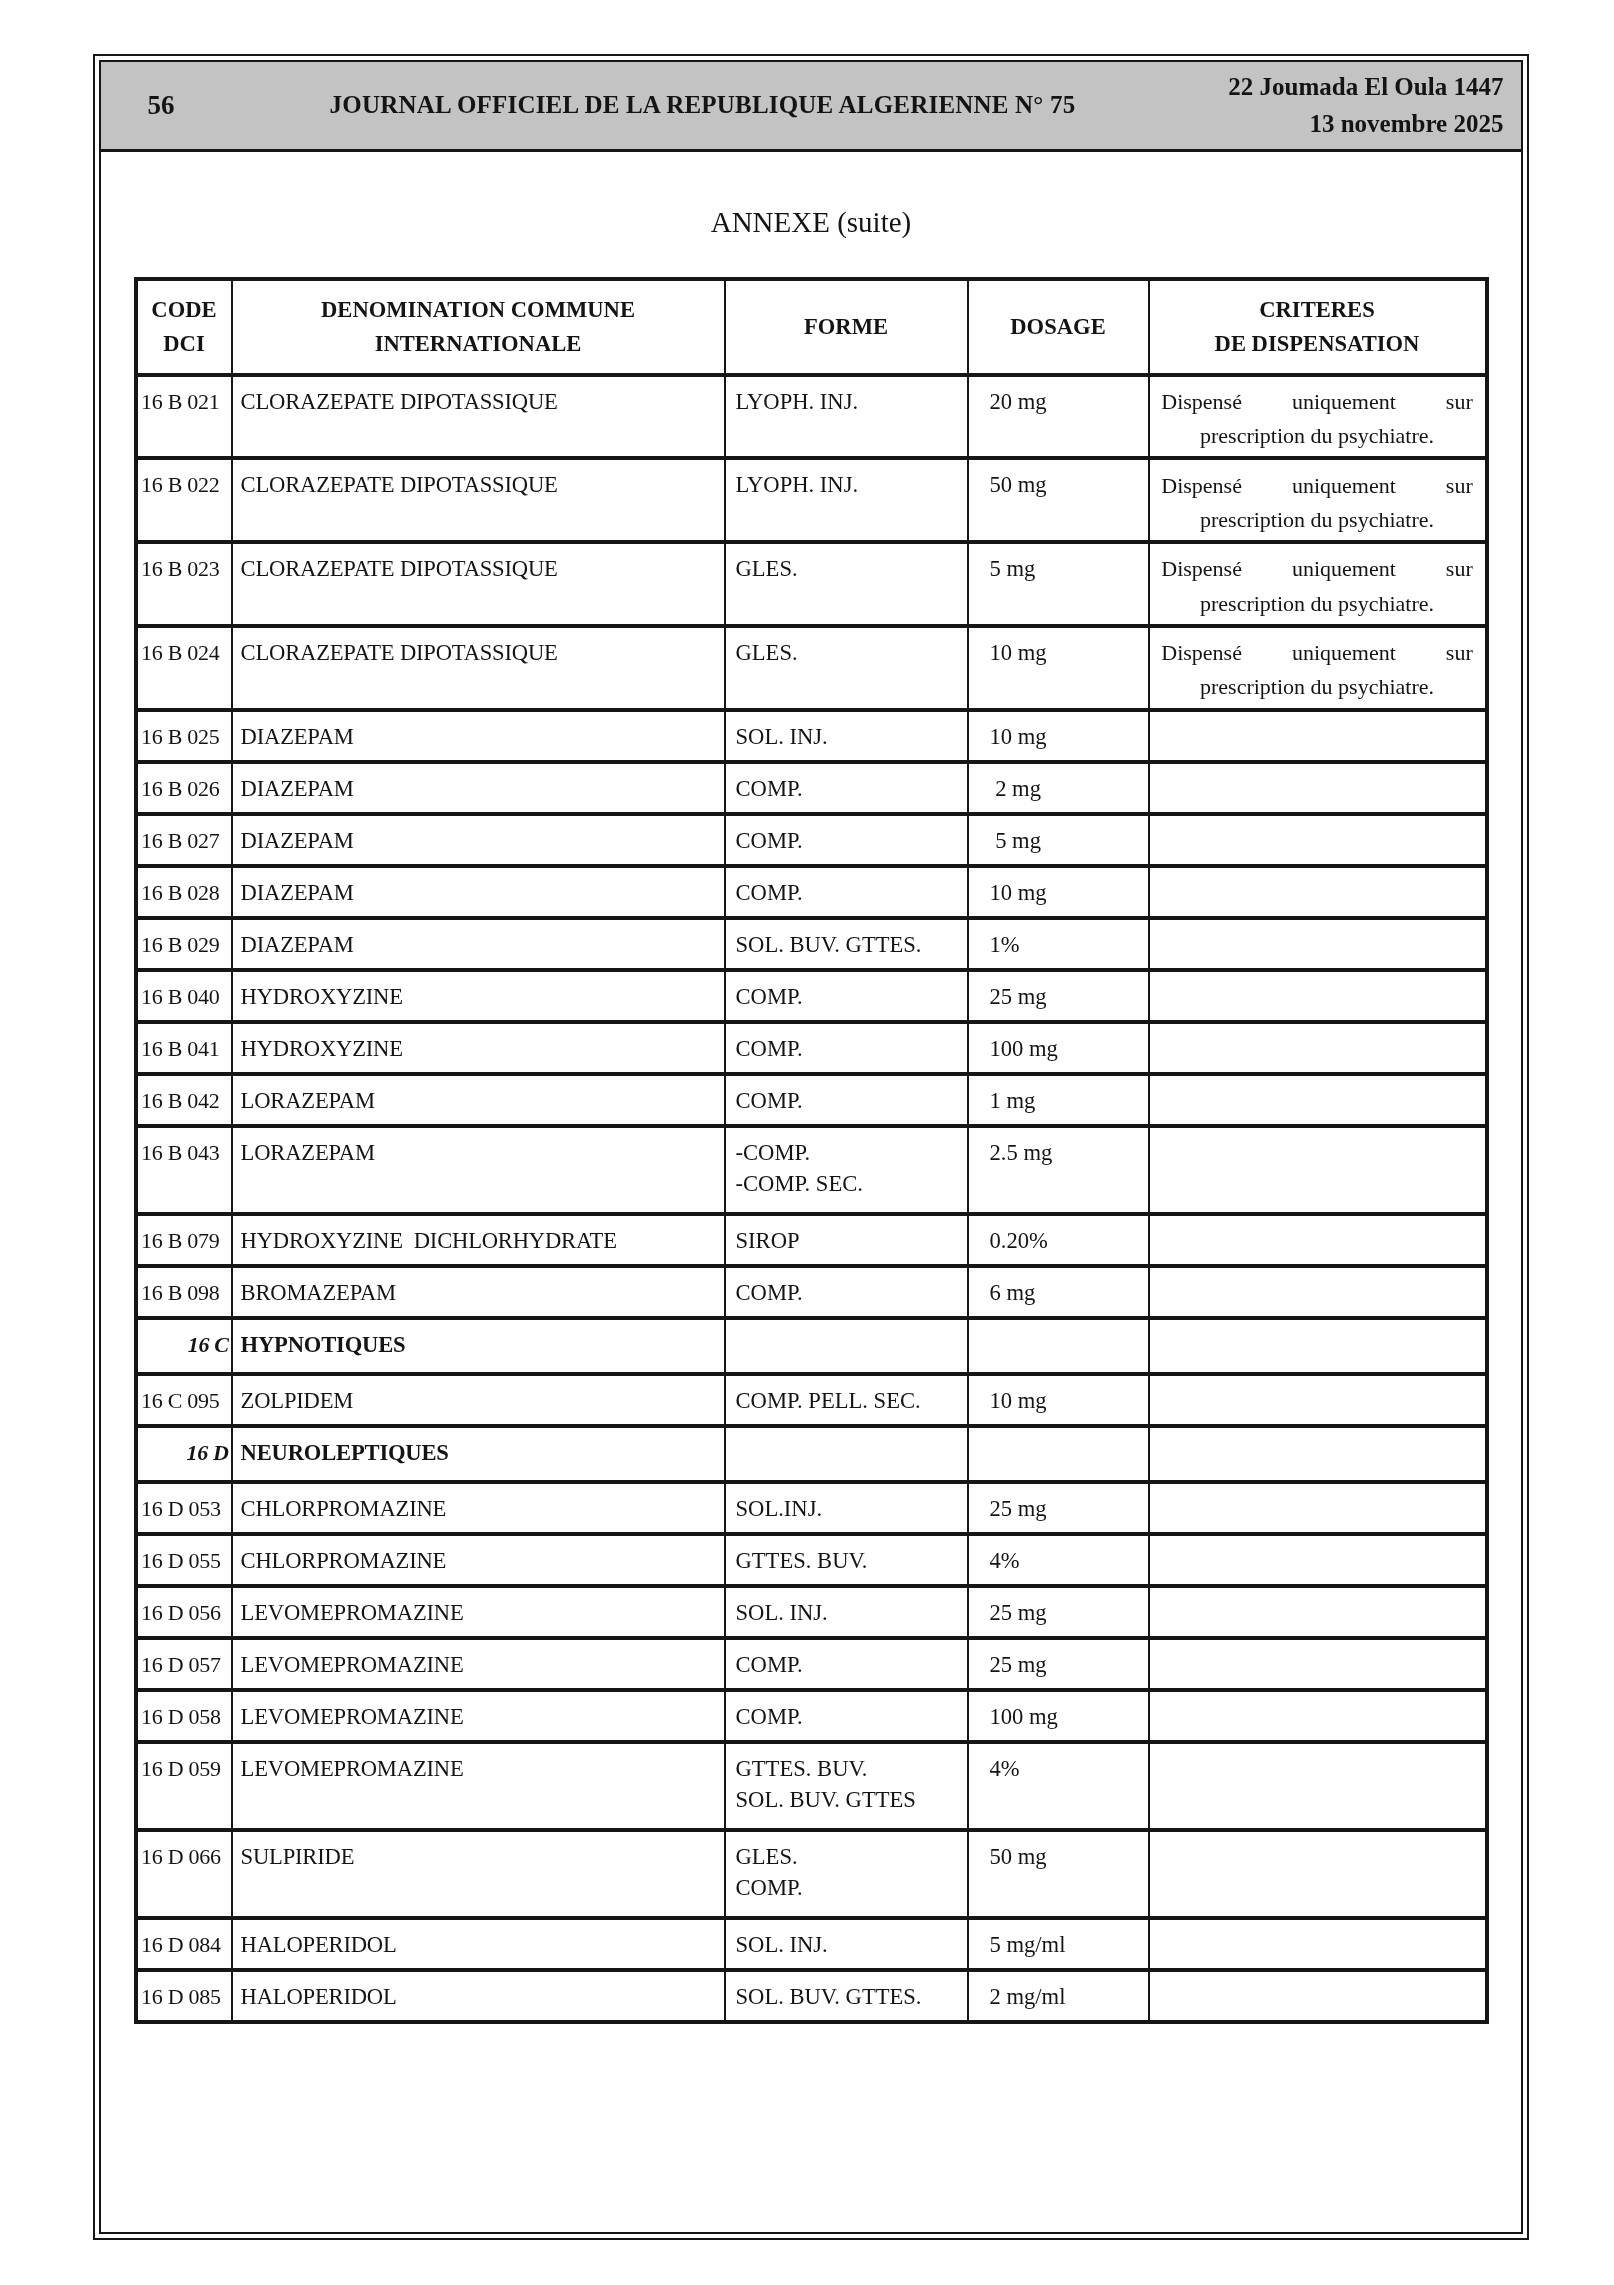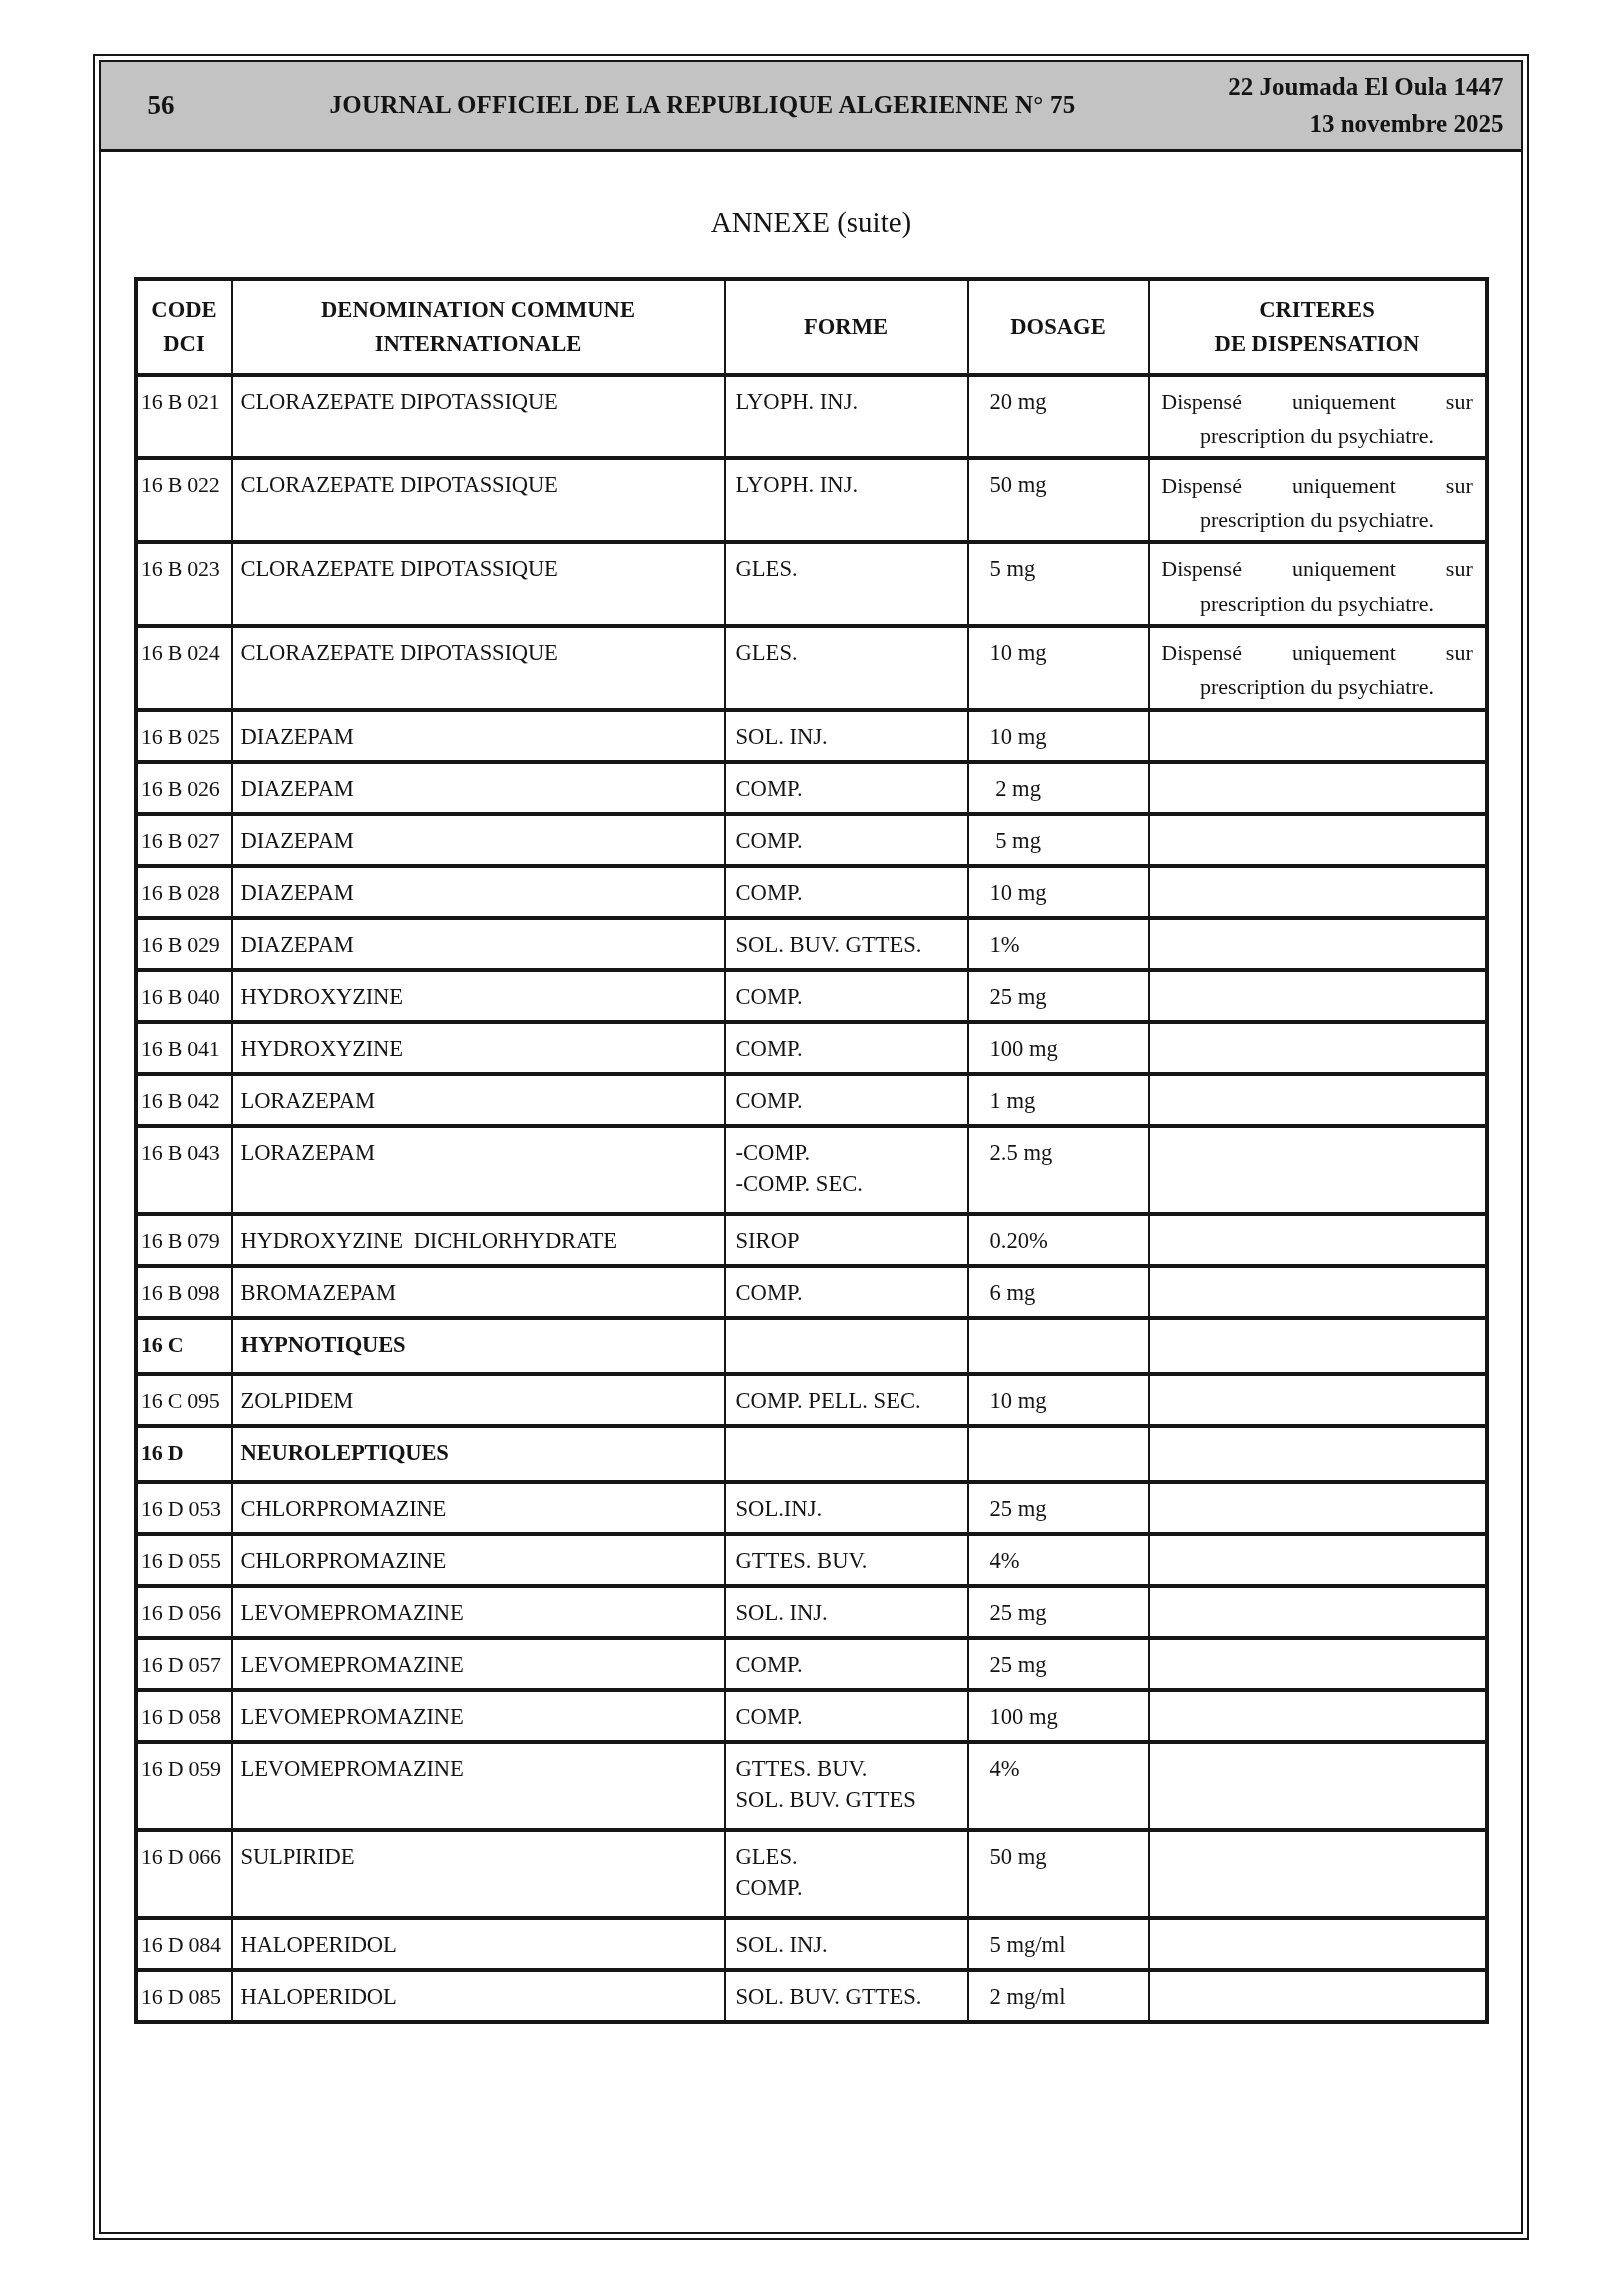--- a/index.html
+++ b/index.html
@@ -92,21 +92,21 @@
     white-space:normal;
     text-align:justify;
     text-align-last:center;
     line-height:1.55;
   }
   tr.h-single td{height:52px;}
   tr.h-crit td{height:81px;}
   tr.h-multi td{height:88px;}
   tr.h-section td{height:56px;}
   tr.h-section td{font-weight:bold;}
-  tr.h-section td.cell-code{text-align:left;}
+  tr.h-section td.cell-code{text-align:right;font-style:italic;}
 </style>
 </head>
 <body>
 
 <div class="page">
   <div class="frame">
     <div class="frame-inner">
 
       <div class="header-band">
         <div class="page-number">56</div>

